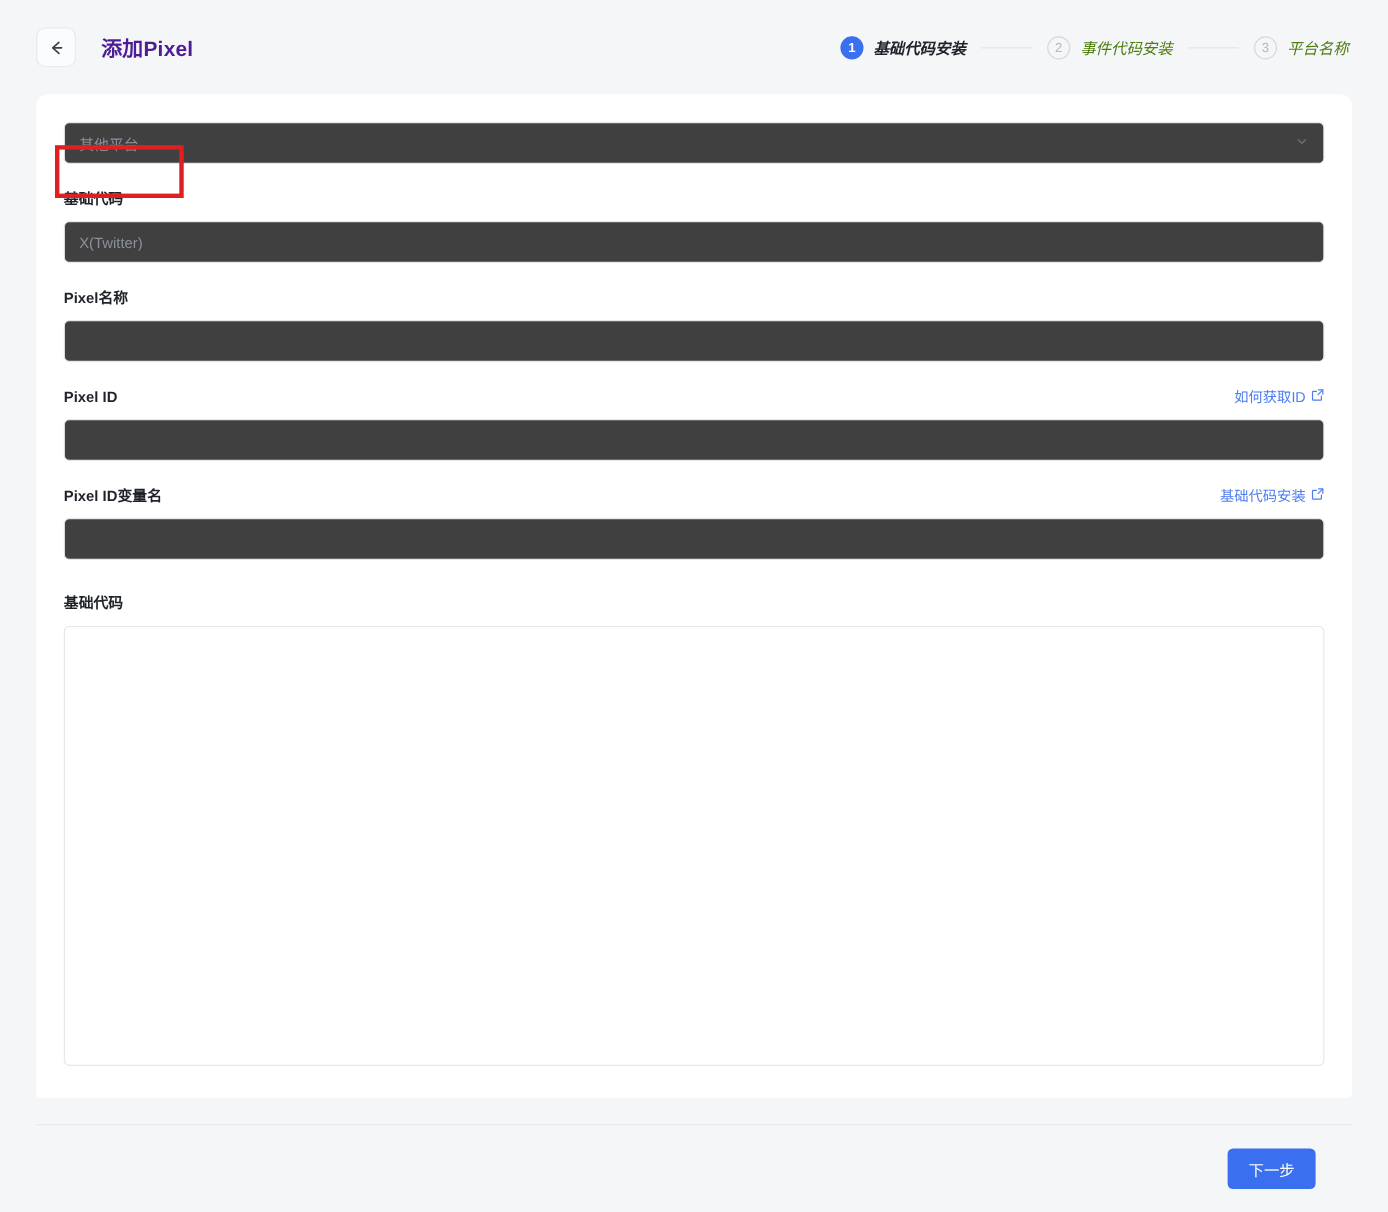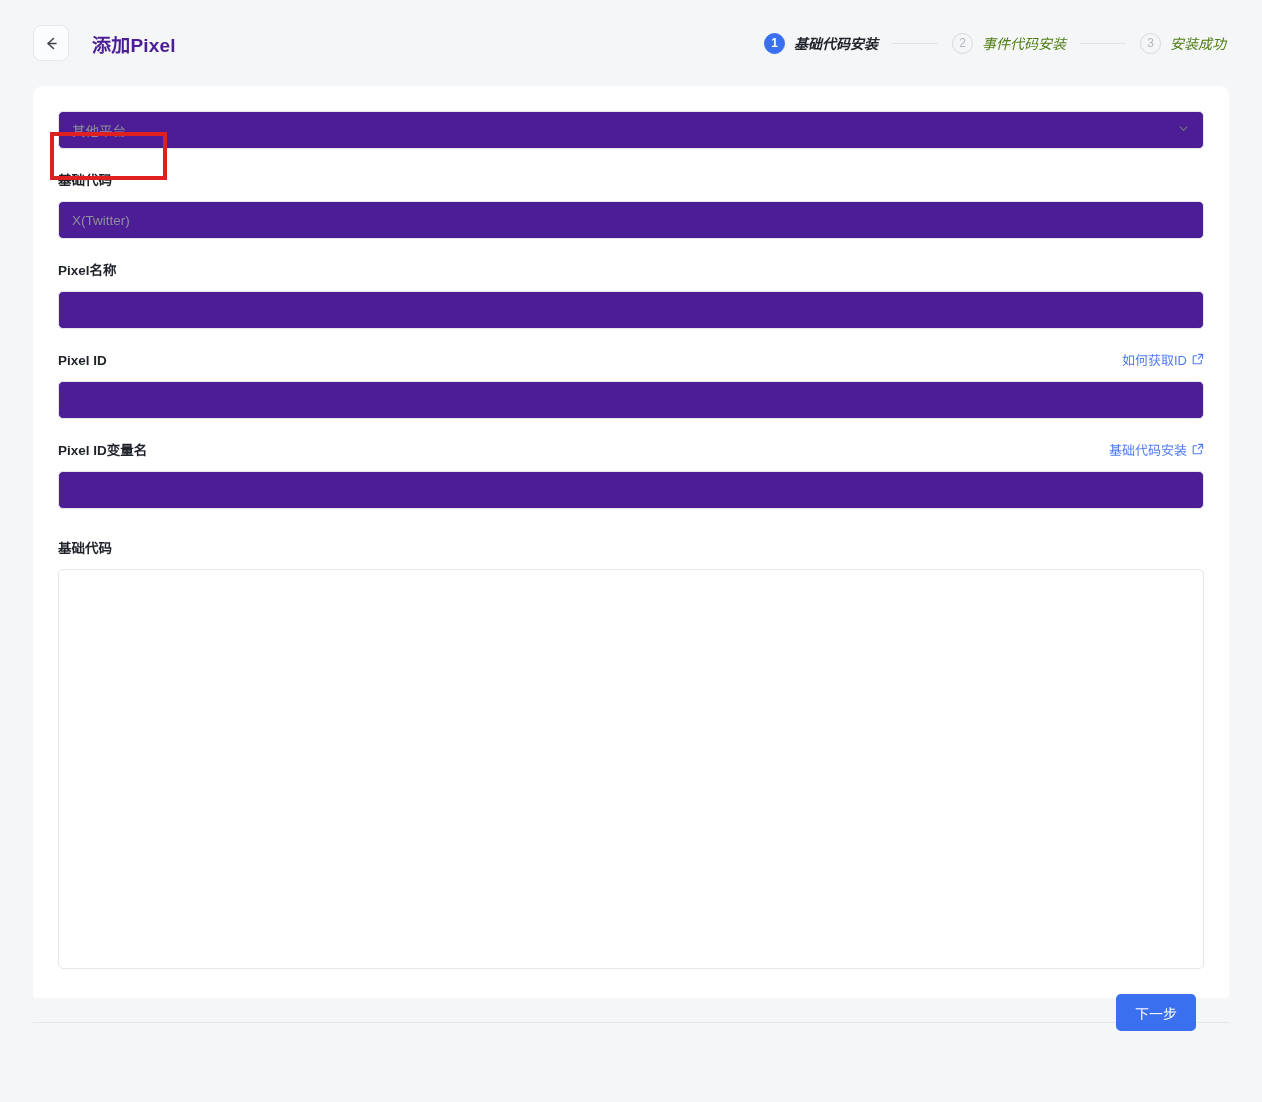--- a/index.html
+++ b/index.html
@@ -141,21 +141,21 @@
     cursor: pointer;
     line-height: 20px;
   }
 
   .control {
     width: 100%;
     height: 38px;
     box-sizing: border-box;
     border: 1px solid #e3e6ea;
     border-radius: 5px;
-    background: #4c1d95;
+    background: #404040;
     font-family: inherit;
     font-size: 13.5px;
     color: #8c9199;
     padding: 0 13px;
     display: flex;
     align-items: center;
     outline: none;
   }
   input.control { color: #8c9199; }
   input.control::placeholder { color: #9aa0a8; }
@@ -204,21 +204,21 @@
     position: absolute;
     left: 33px;
     top: 1022px;
     width: 1196px;
     height: 1px;
     background: #e4e7ea;
   }
   .footer {
     position: absolute;
     left: 33px;
-    top: 973px;
+    top: 1023px;
     width: 1196px;
     height: 79px;
     display: flex;
     align-items: center;
     justify-content: flex-end;
     padding-right: 33px;
     box-sizing: border-box;
   }
   .next-btn {
     min-width: 74px;
@@ -253,21 +253,21 @@
       <div class="step-label">基础代码安装</div>
     </div>
     <div class="step-line"></div>
     <div class="step inactive">
       <div class="step-circle">2</div>
       <div class="step-label">事件代码安装</div>
     </div>
     <div class="step-line"></div>
     <div class="step inactive">
       <div class="step-circle">3</div>
-      <div class="step-label">安装成功</div>
+      <div class="step-label">平台名称</div>
     </div>
   </div>
 </div>
 
 <div class="card">
 
   <div class="field">
     <div class="select-wrap">
       <div class="control select-control">
         <span class="select-value">其他平台</span>

